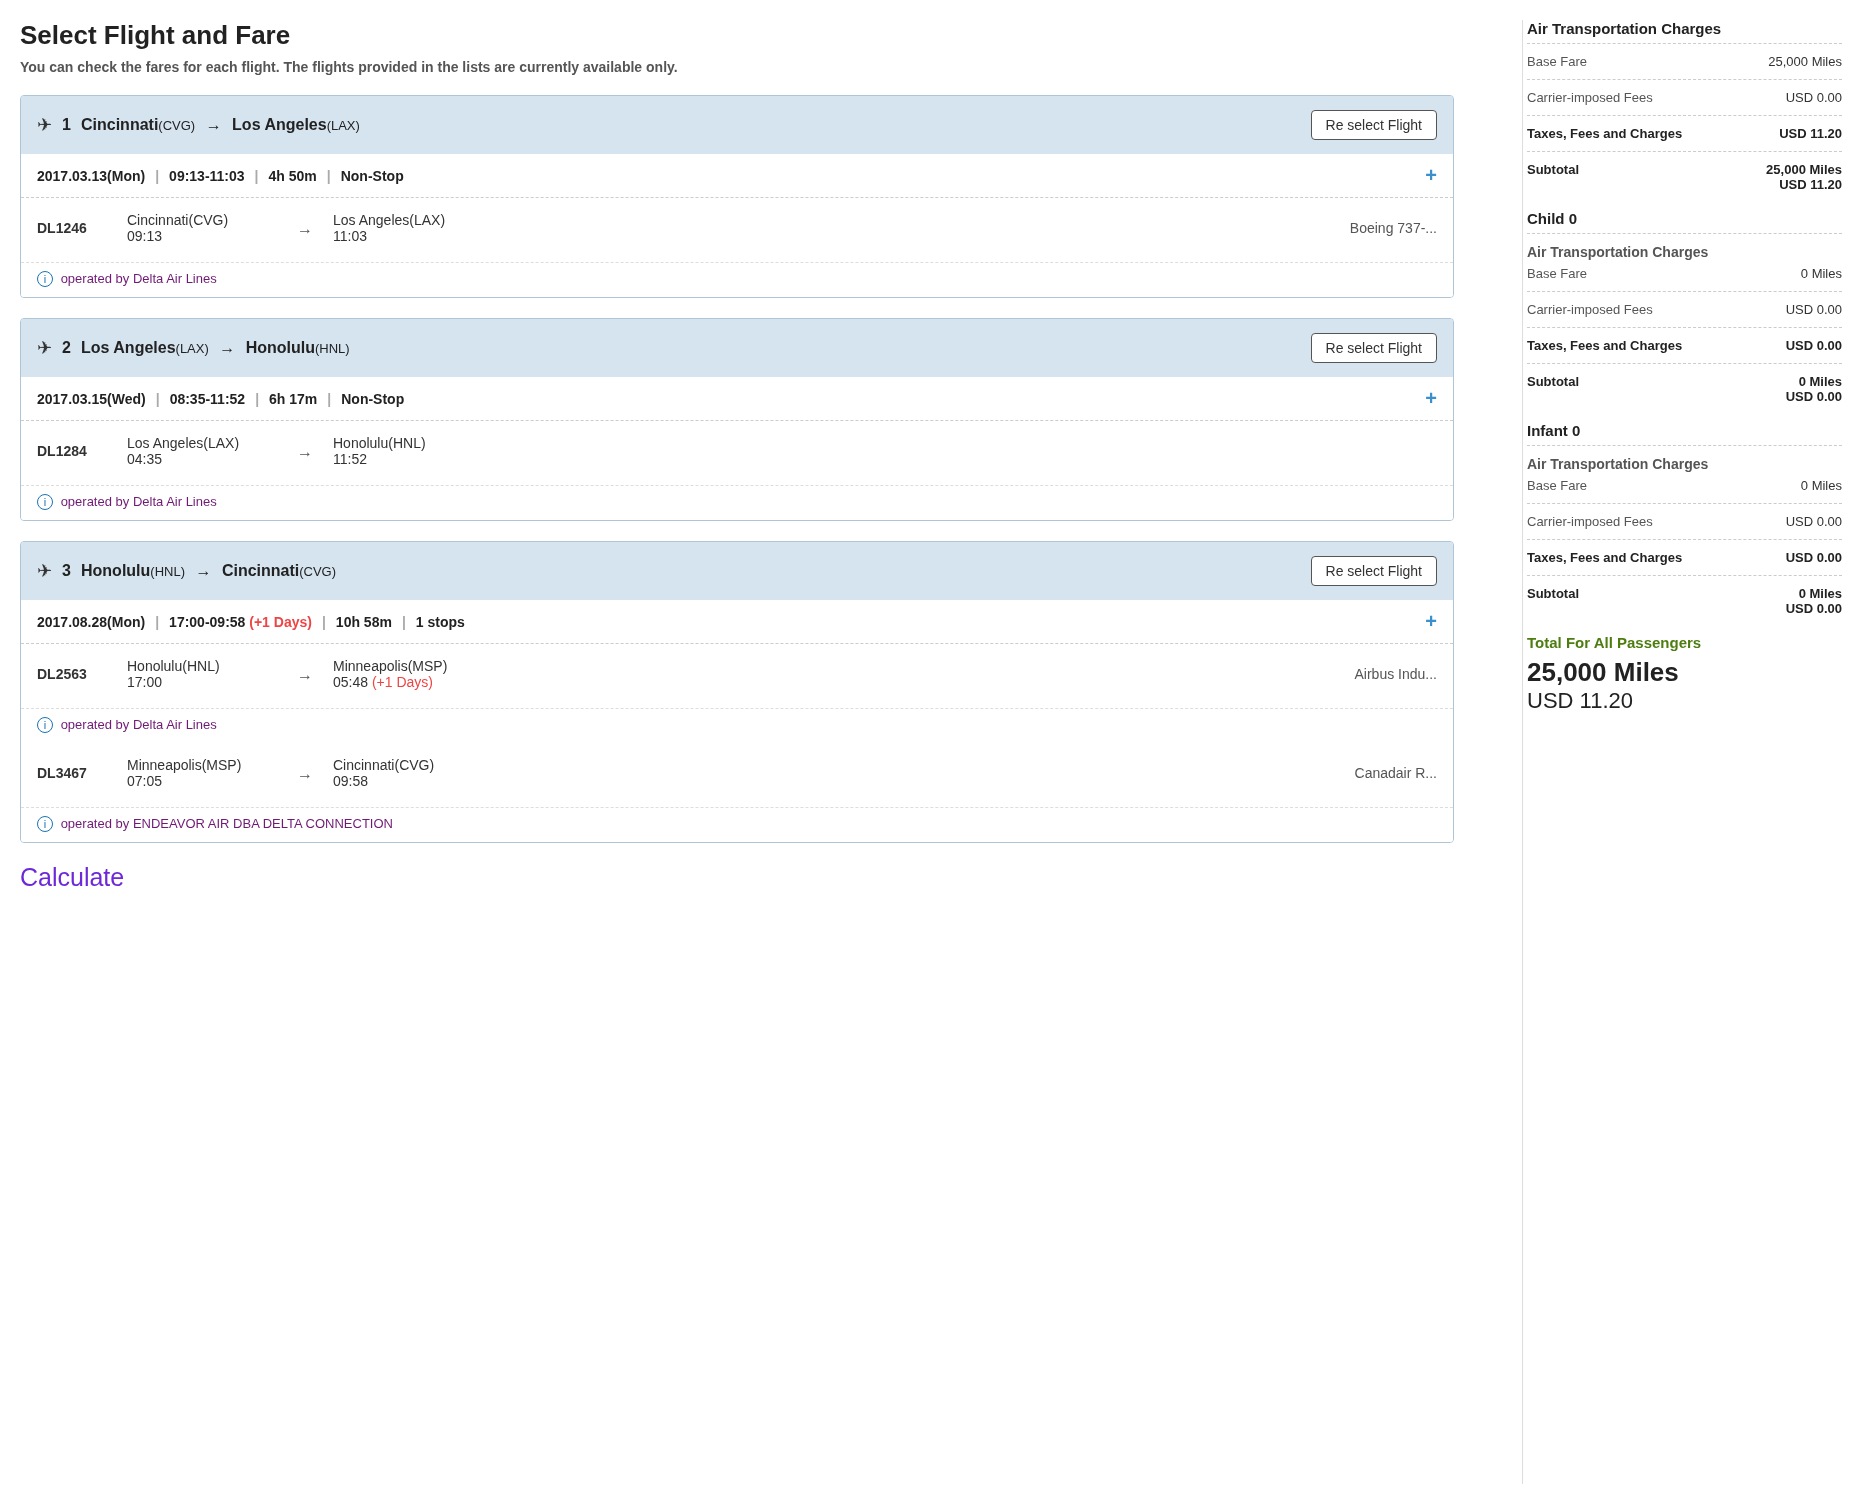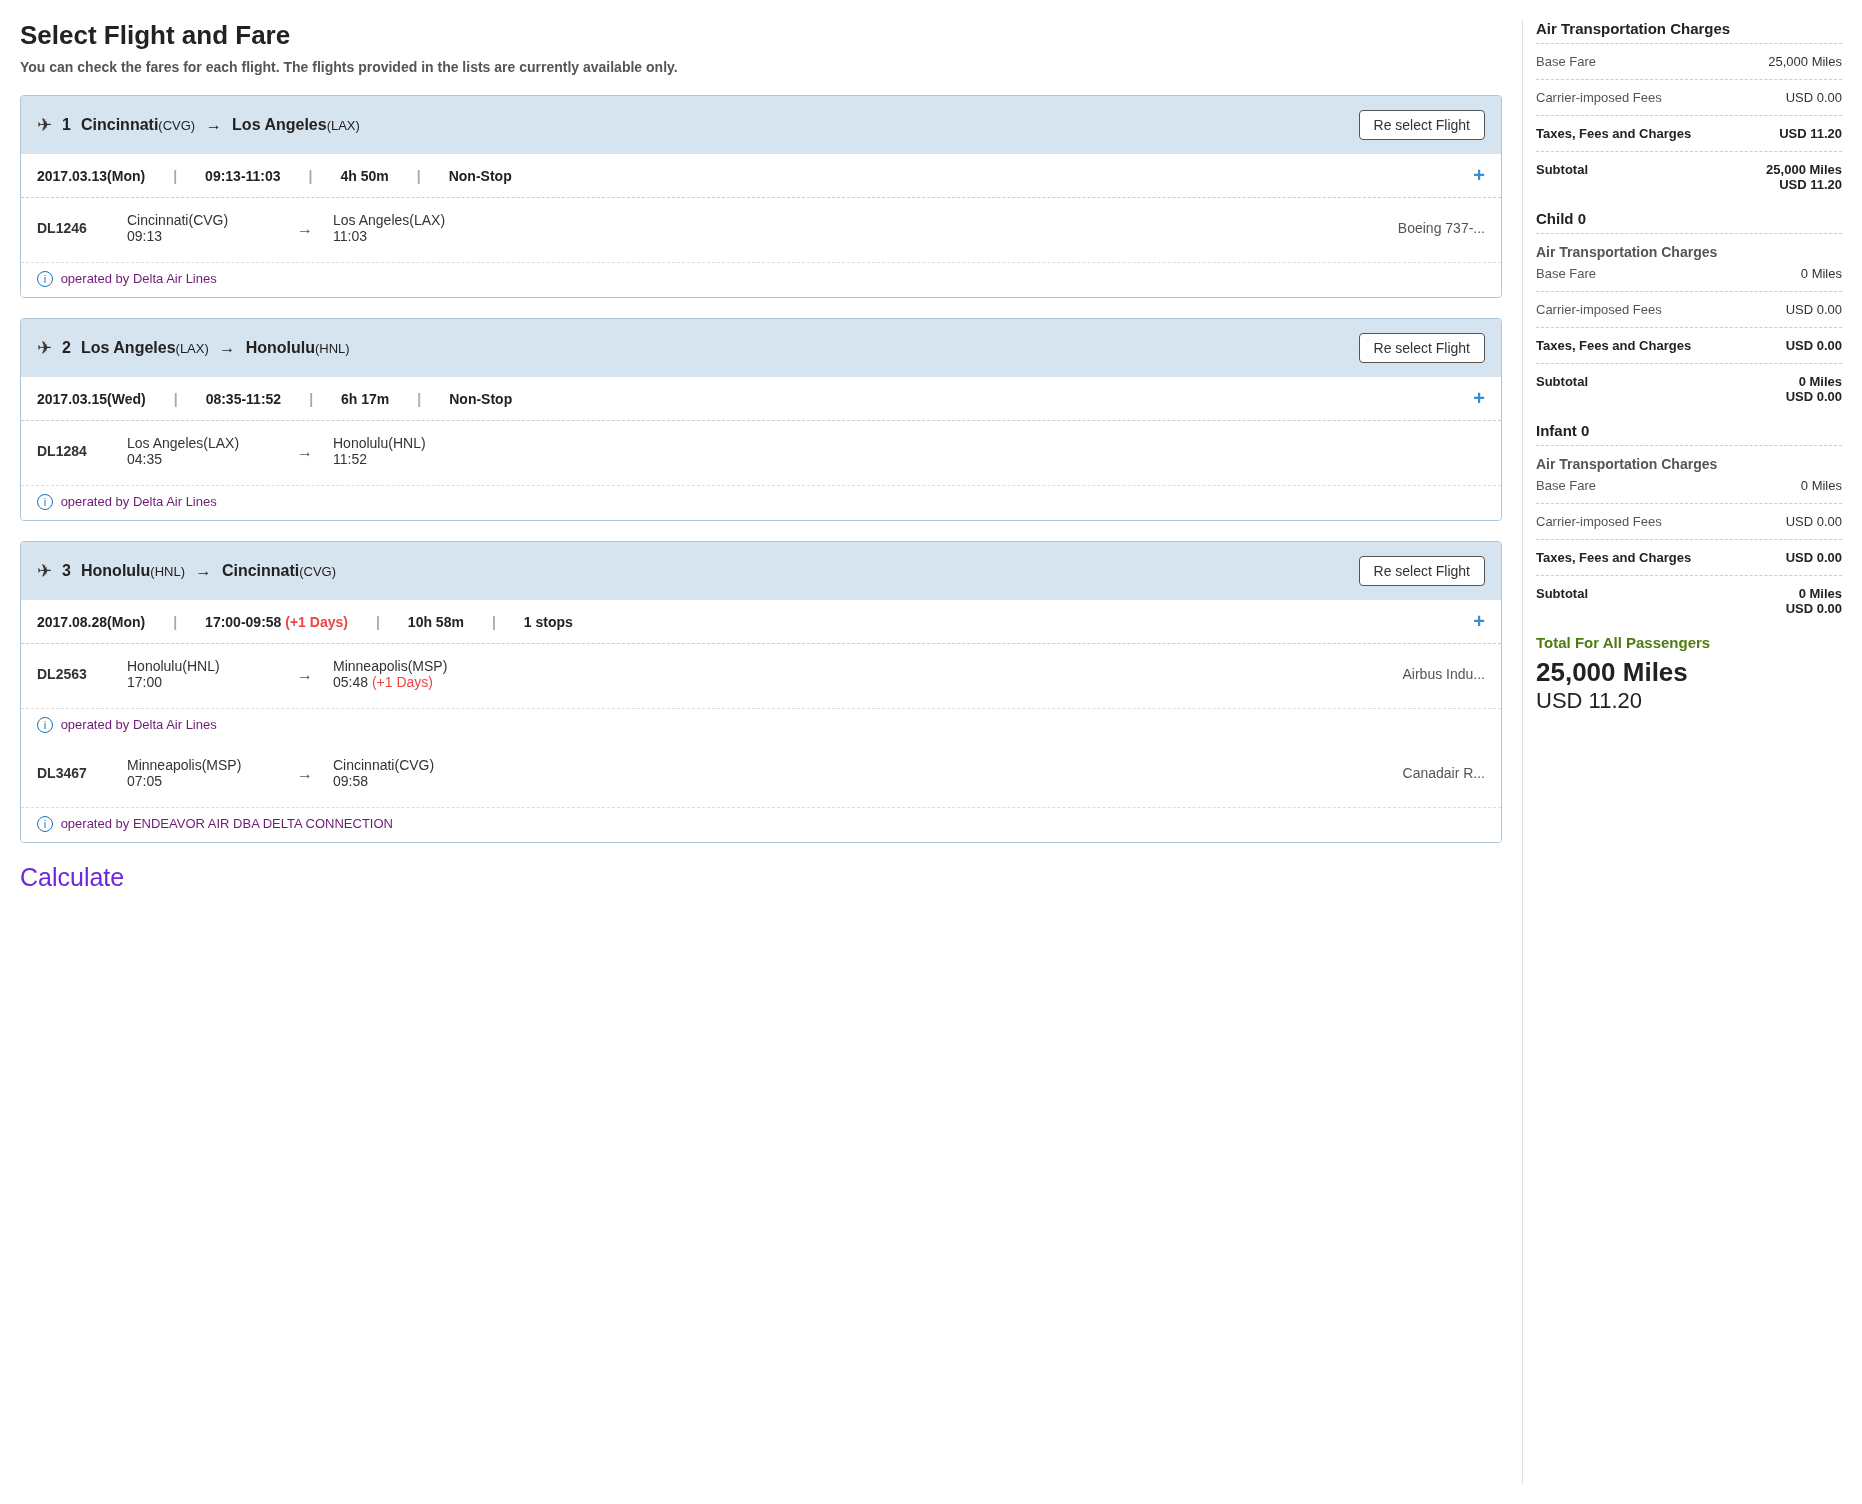--- a/index.html
+++ b/index.html
@@ -1,34 +1,34 @@
 <!DOCTYPE html>
 <html><head>
   <meta charset="utf-8">
   <style>
     * { box-sizing: border-box; margin: 0; padding: 0; }
     body { font-family: Arial, sans-serif; font-size: 14px; color: #333; background: #fff; }
     .page-wrapper { display: flex; gap: 0; width: 1862px; min-height: 1504px; padding: 20px; }
     .main-content { flex: 1; padding-right: 20px; }
-    .sidebar { width: 320px; flex-shrink: 0; border-left: 1px solid #ddd; padding-left: 13px; }
+    .sidebar { width: 320px; flex-shrink: 0; border-left: 1px solid #ddd; padding-left: 4px; margin-left: 48px; }
 
     h1 { font-size: 26px; font-weight: bold; color: #222; margin-bottom: 8px; }
     .subtitle { font-size: 14px; color: #555; margin-bottom: 20px; font-weight: bold; }
 
     .flight-card { border: 1px solid #b0c4d8; border-radius: 4px; margin-bottom: 20px; overflow: hidden; }
     .flight-card-header { background: #d6e4f0; padding: 14px 16px; display: flex; align-items: center; gap: 10px; }
     .flight-icon { font-size: 18px; color: #333; }
     .flight-number { font-size: 16px; font-weight: bold; color: #222; }
     .route { font-size: 16px; font-weight: bold; color: #222; flex: 1; }
     .bold { font-weight: bold; }
     .route-arrow { margin: 0 6px; }
     .airport-code { font-weight: normal; font-size: 13px; }
     .reselect-btn { border: 1px solid #555; background: #fff; color: #333; padding: 6px 14px; border-radius: 4px; cursor: pointer; font-size: 14px; }
 
-    .flight-summary { padding: 10px 16px; background: #fff; border-bottom: 1px dashed #ccc; font-size: 14px; font-weight: bold; color: #222; display: flex; align-items: center; gap: 24px; }
+    .flight-summary { padding: 10px 16px; background: #fff; border-bottom: 1px dashed #ccc; font-size: 14px; font-weight: bold; color: #222; display: flex; align-items: center; gap: 6px; }
     .flight-summary .plus-btn { margin-left: auto; color: #3a8fcc; font-size: 20px; cursor: pointer; font-weight: bold; }
     .flight-date { font-weight: bold; }
     .separator { color: #aaa; margin: 0 4px; }
 
     .flight-detail { padding: 14px 16px; border-bottom: 1px dashed #ddd; background: #fff; }
     .flight-detail-row { display: flex; align-items: center; gap: 20px; margin-bottom: 4px; }
     .flight-id { font-weight: bold; min-width: 70px; }
     .origin-block { min-width: 150px; }
     .arrow-cell { padding-top: 2px; color: #555; font-size: 16px; }
     .dest-block { min-width: 150px; }

